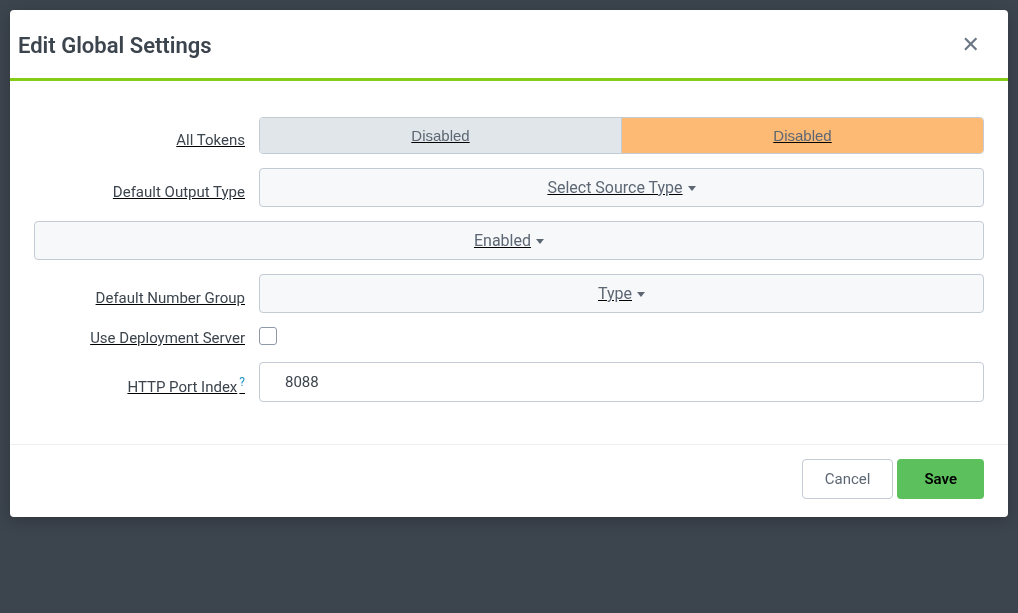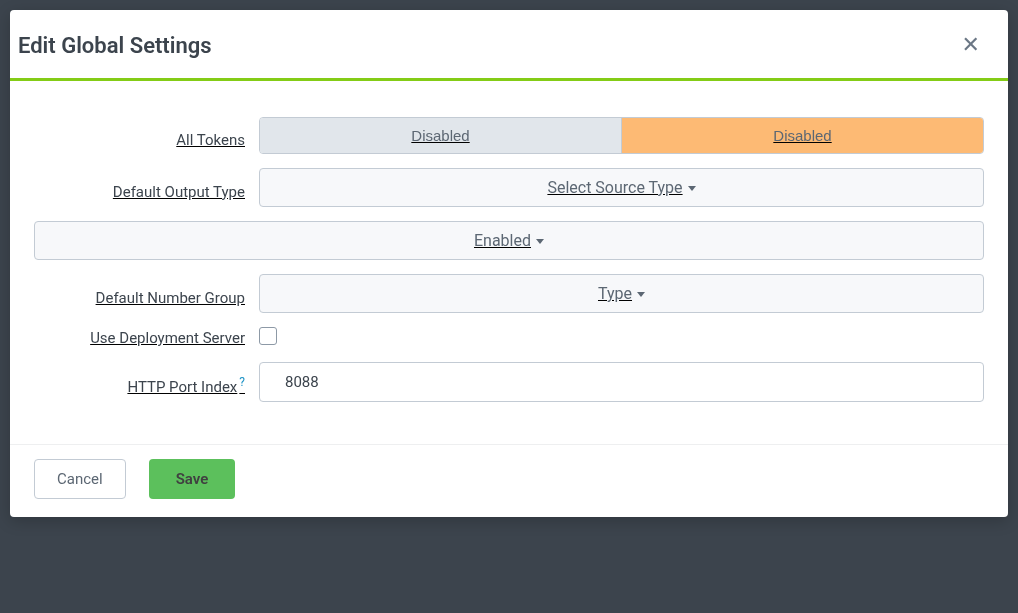--- a/index.html
+++ b/index.html
@@ -144,40 +144,41 @@
 }
 .help-link {
   color: #1e93c6;
   font-size: 12px;
   vertical-align: super;
   margin-left: 2px;
   cursor: pointer;
 }
 .modal-footer {
   border-top: 1px solid #eeeff0;
-  padding: 14px 35px 18px 24px;
-  display: flex;
-  gap: 23px;
+  padding: 14px 24px 18px 24px;
+  display: flex;
+  justify-content: flex-end;
+  gap: 4px;
 }
 .btn {
   padding: 10px 22px;
   border-radius: 4px;
   font-size: 15px;
   cursor: pointer;
   border: 1px solid transparent;
   font-family: inherit;
 }
 .btn-secondary {
   background: #ffffff;
   border-color: #c3cbd4;
   color: #5c6773;
 }
 .btn-primary {
   background: #5cc05c;
-  color: #404040;
+  color: #000000;
   font-weight: 600;
   padding: 10px 26px;
 }
 .checkbox-row .label-col {
   padding-top: 0;
   text-align: right;
 }
 </style>
 </head>
 <body>

